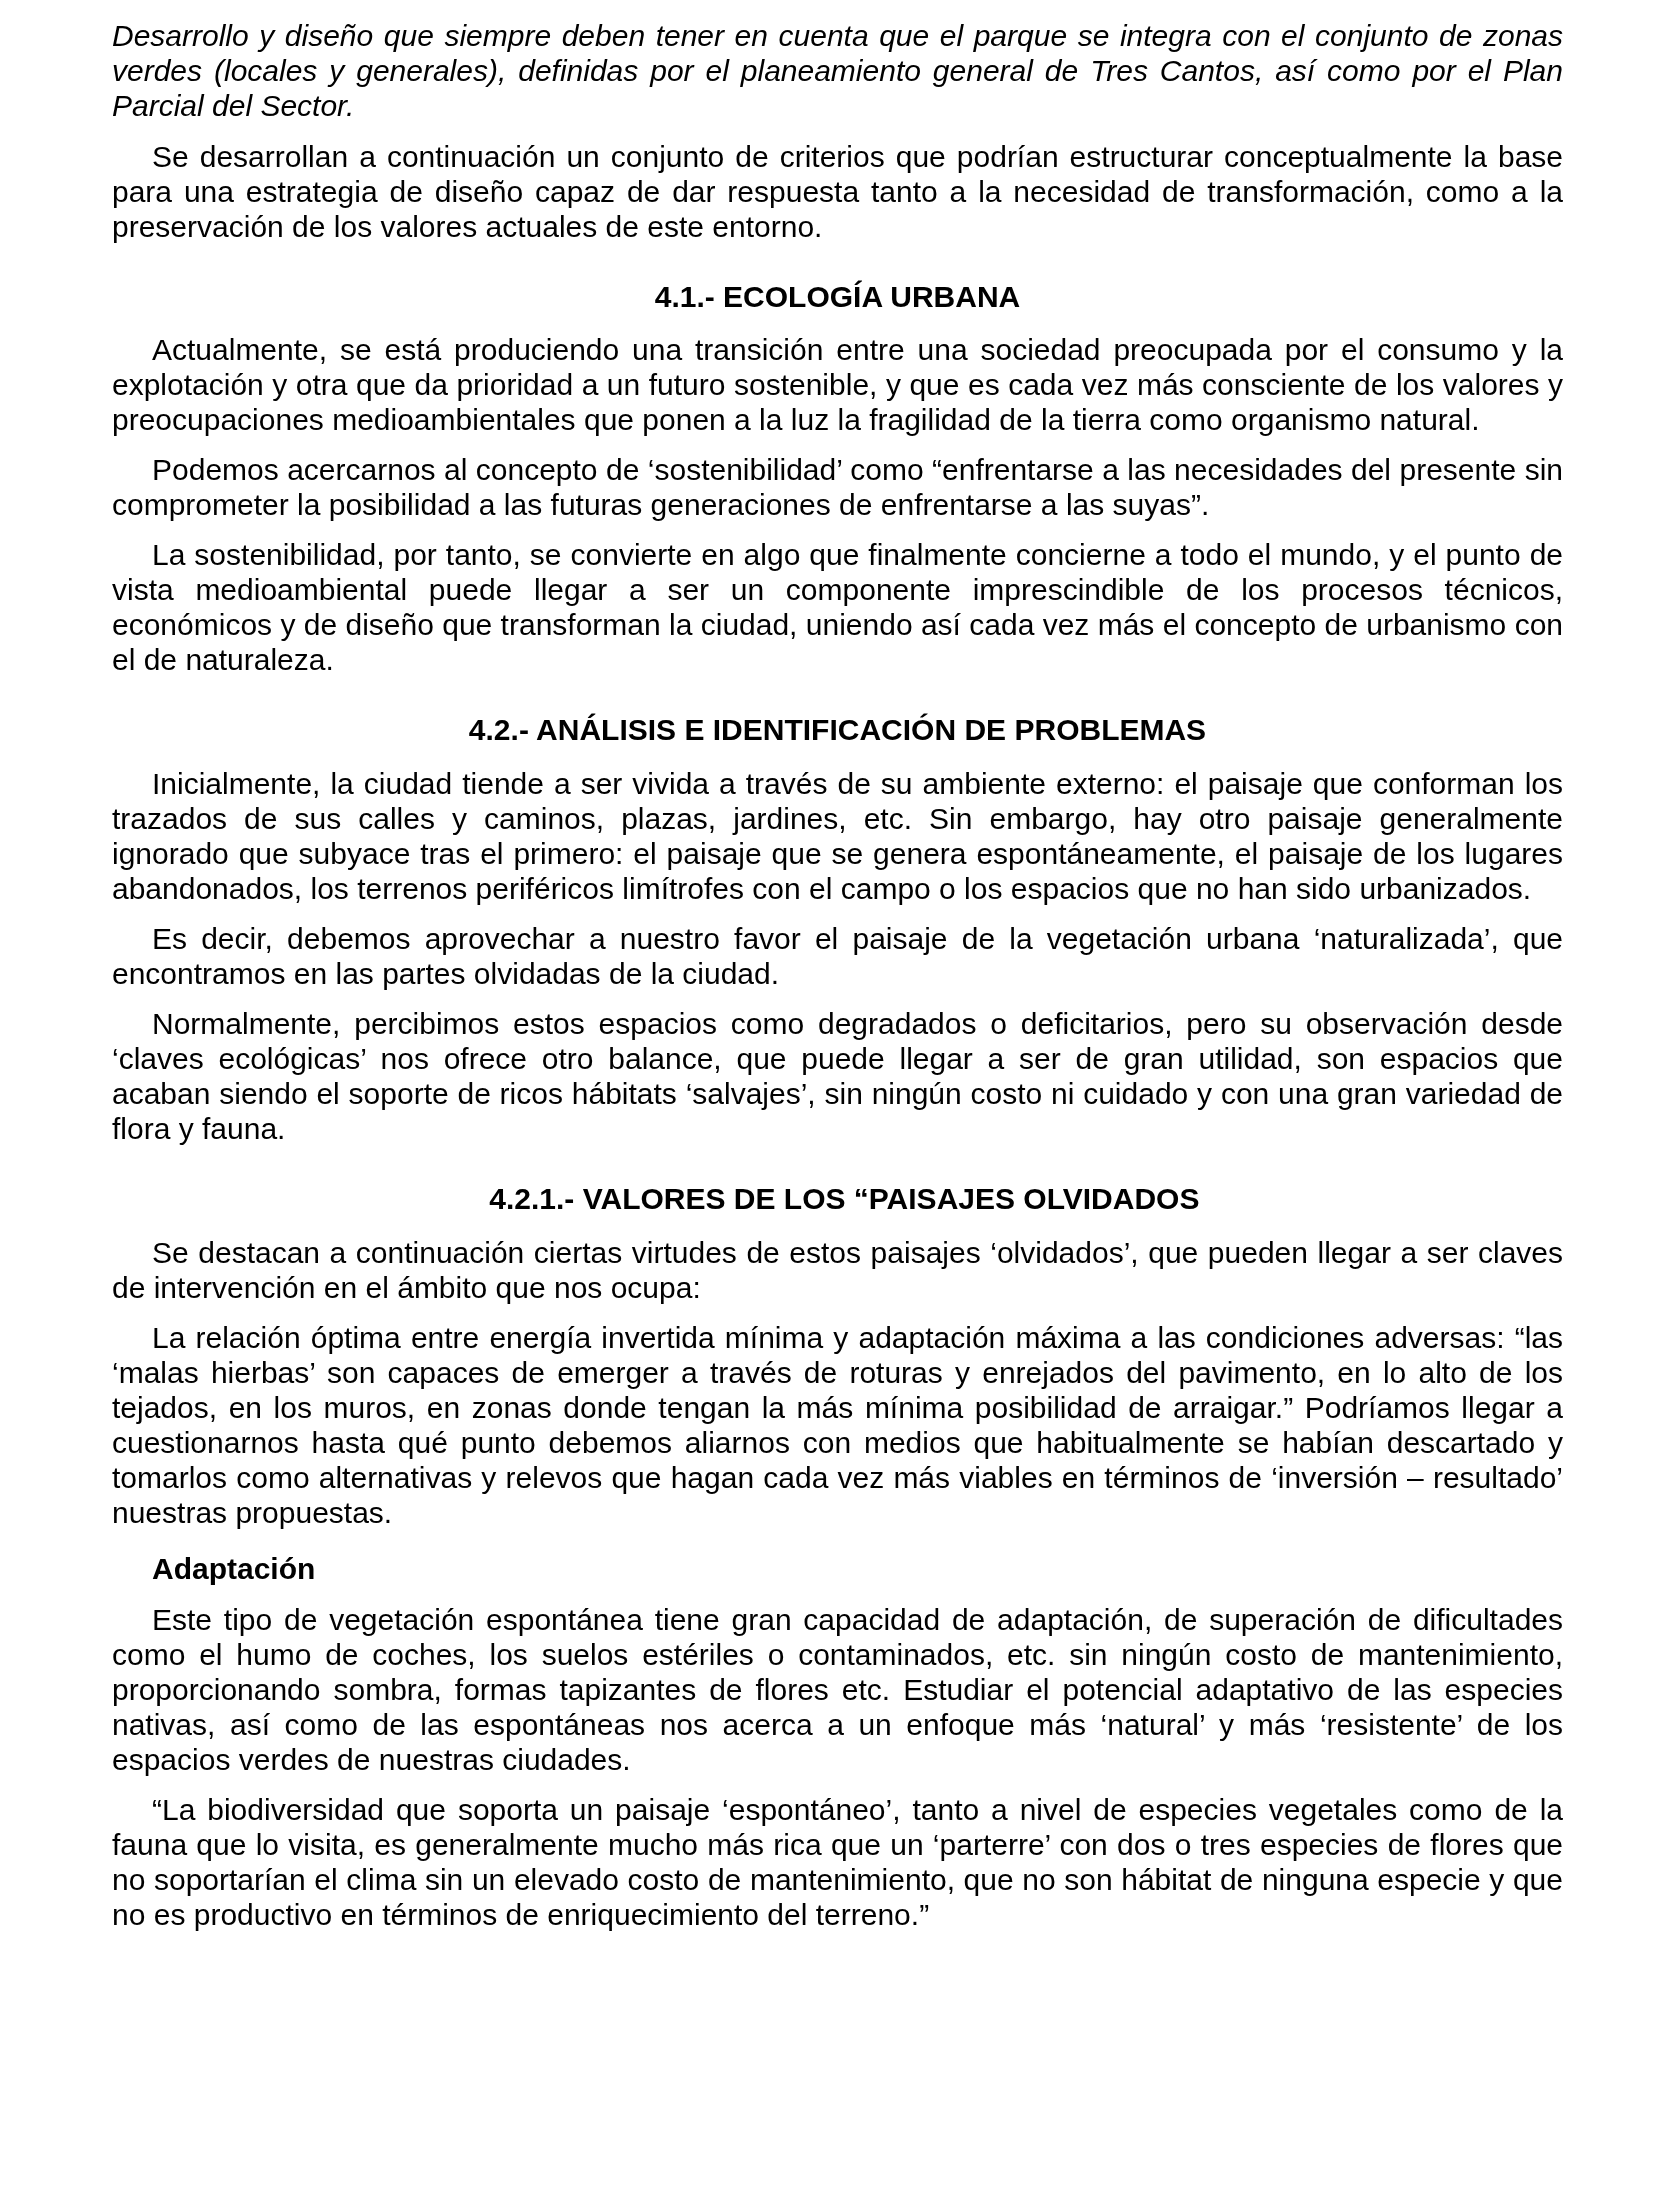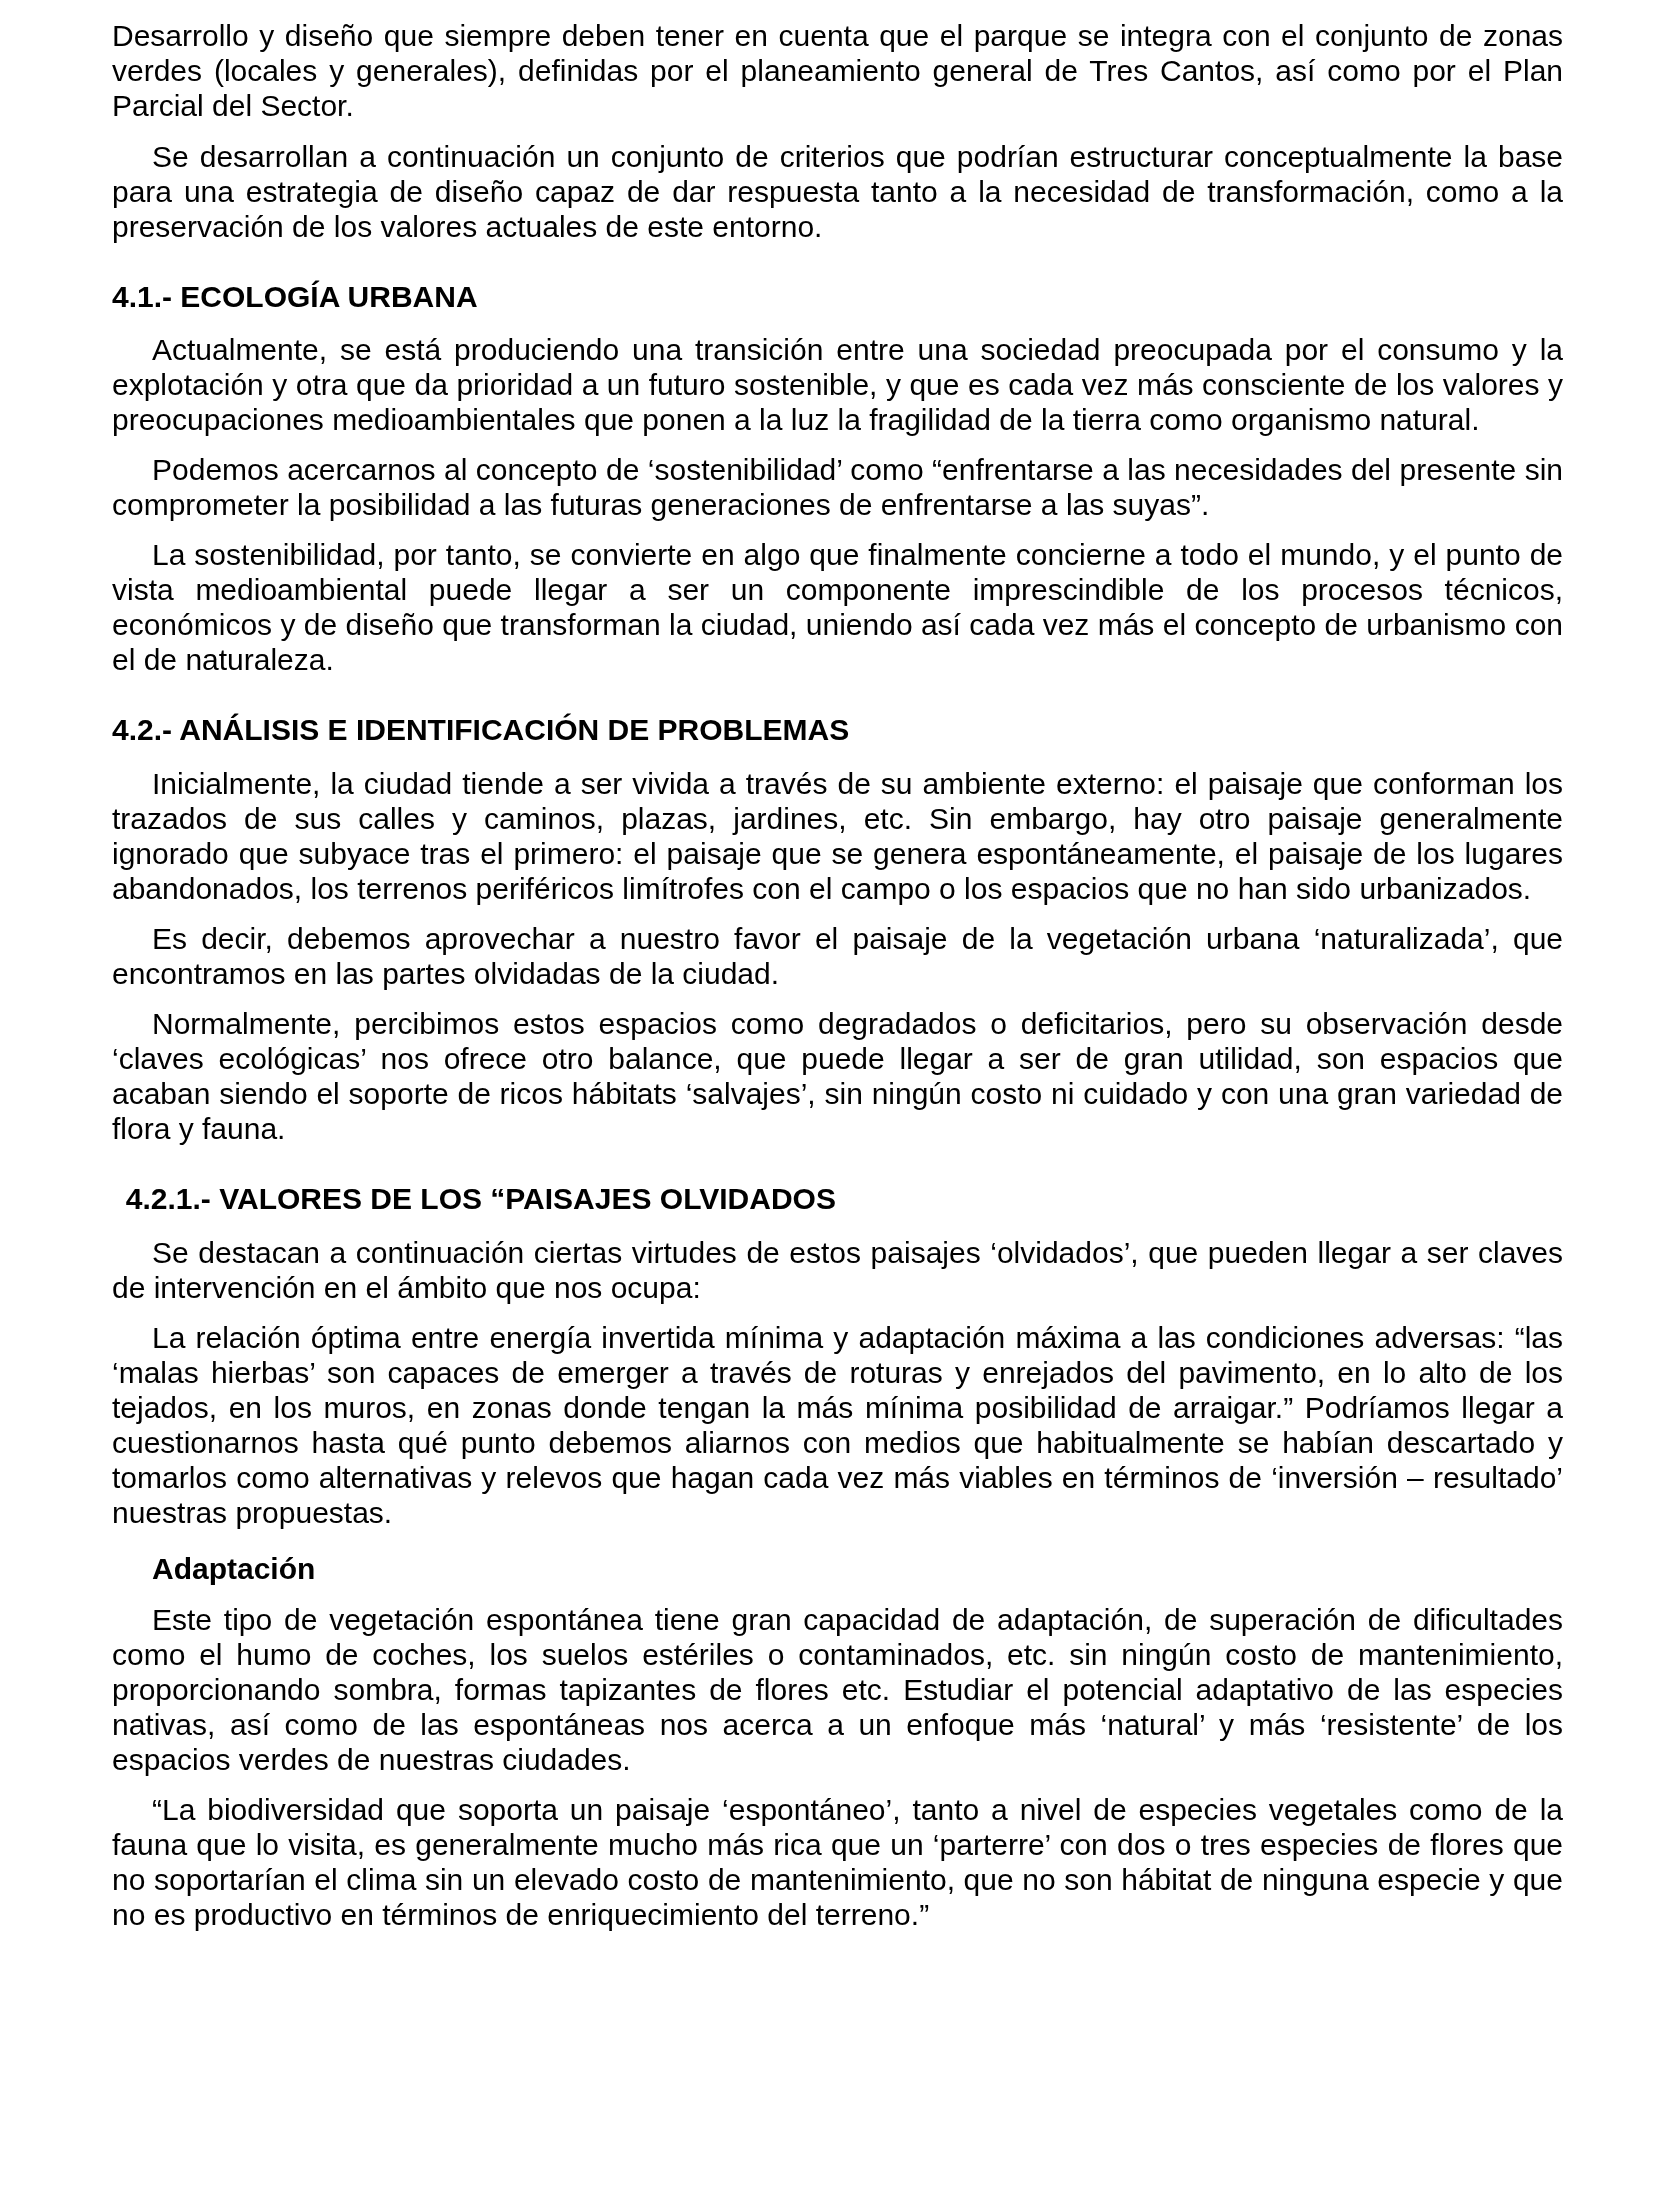--- a/index.html
+++ b/index.html
@@ -18,27 +18,28 @@
     font-size: 30px;
     line-height: 35px;
   }
   .para {
     margin: 0 0 15.3px 0;
     text-align: justify;
     text-indent: 40px;
   }
   .para.no-indent {
     text-indent: 0;
+    font-style: italic;
   }
   .heading {
     font-weight: 700;
     font-size: 30px;
     line-height: 35px;
     margin: 35px 0 18.3px 0;
-    text-align: left;
+    text-align: center;
   }
   .heading.indented {
     margin-left: 13.8px;
   }
   .subheading {
     font-weight: 700;
     font-size: 30px;
     line-height: 35px;
     margin: 21.4px 0 15.3px 40px;
     text-align: left;

